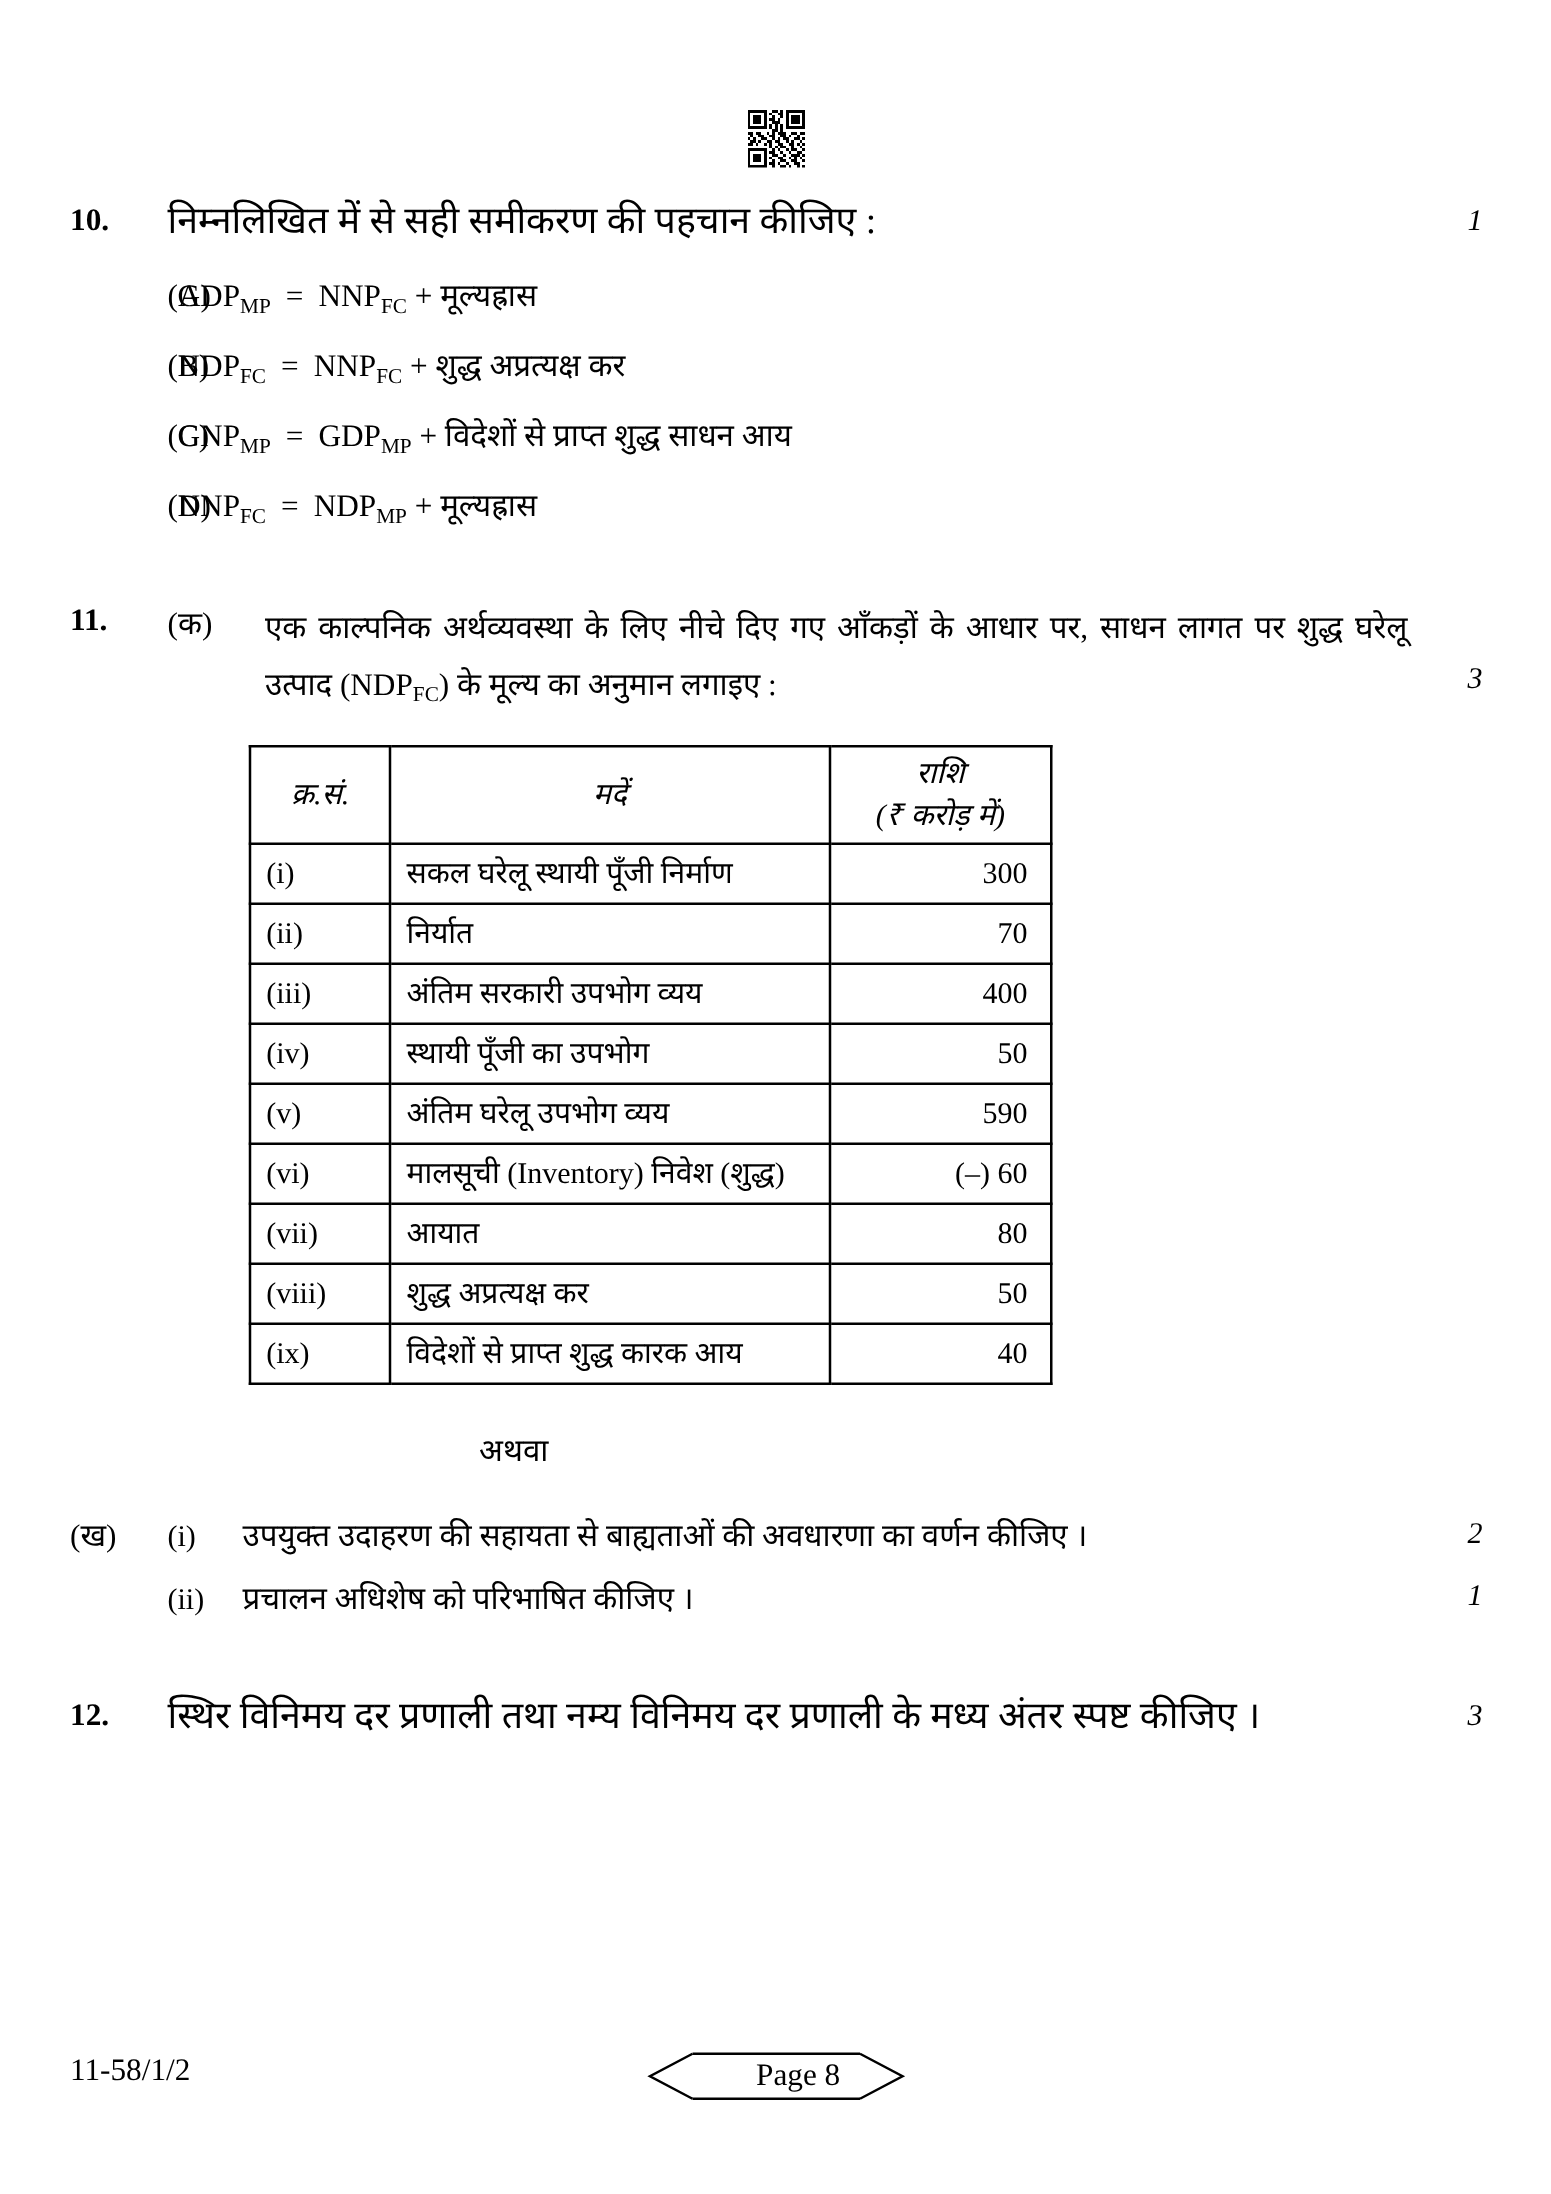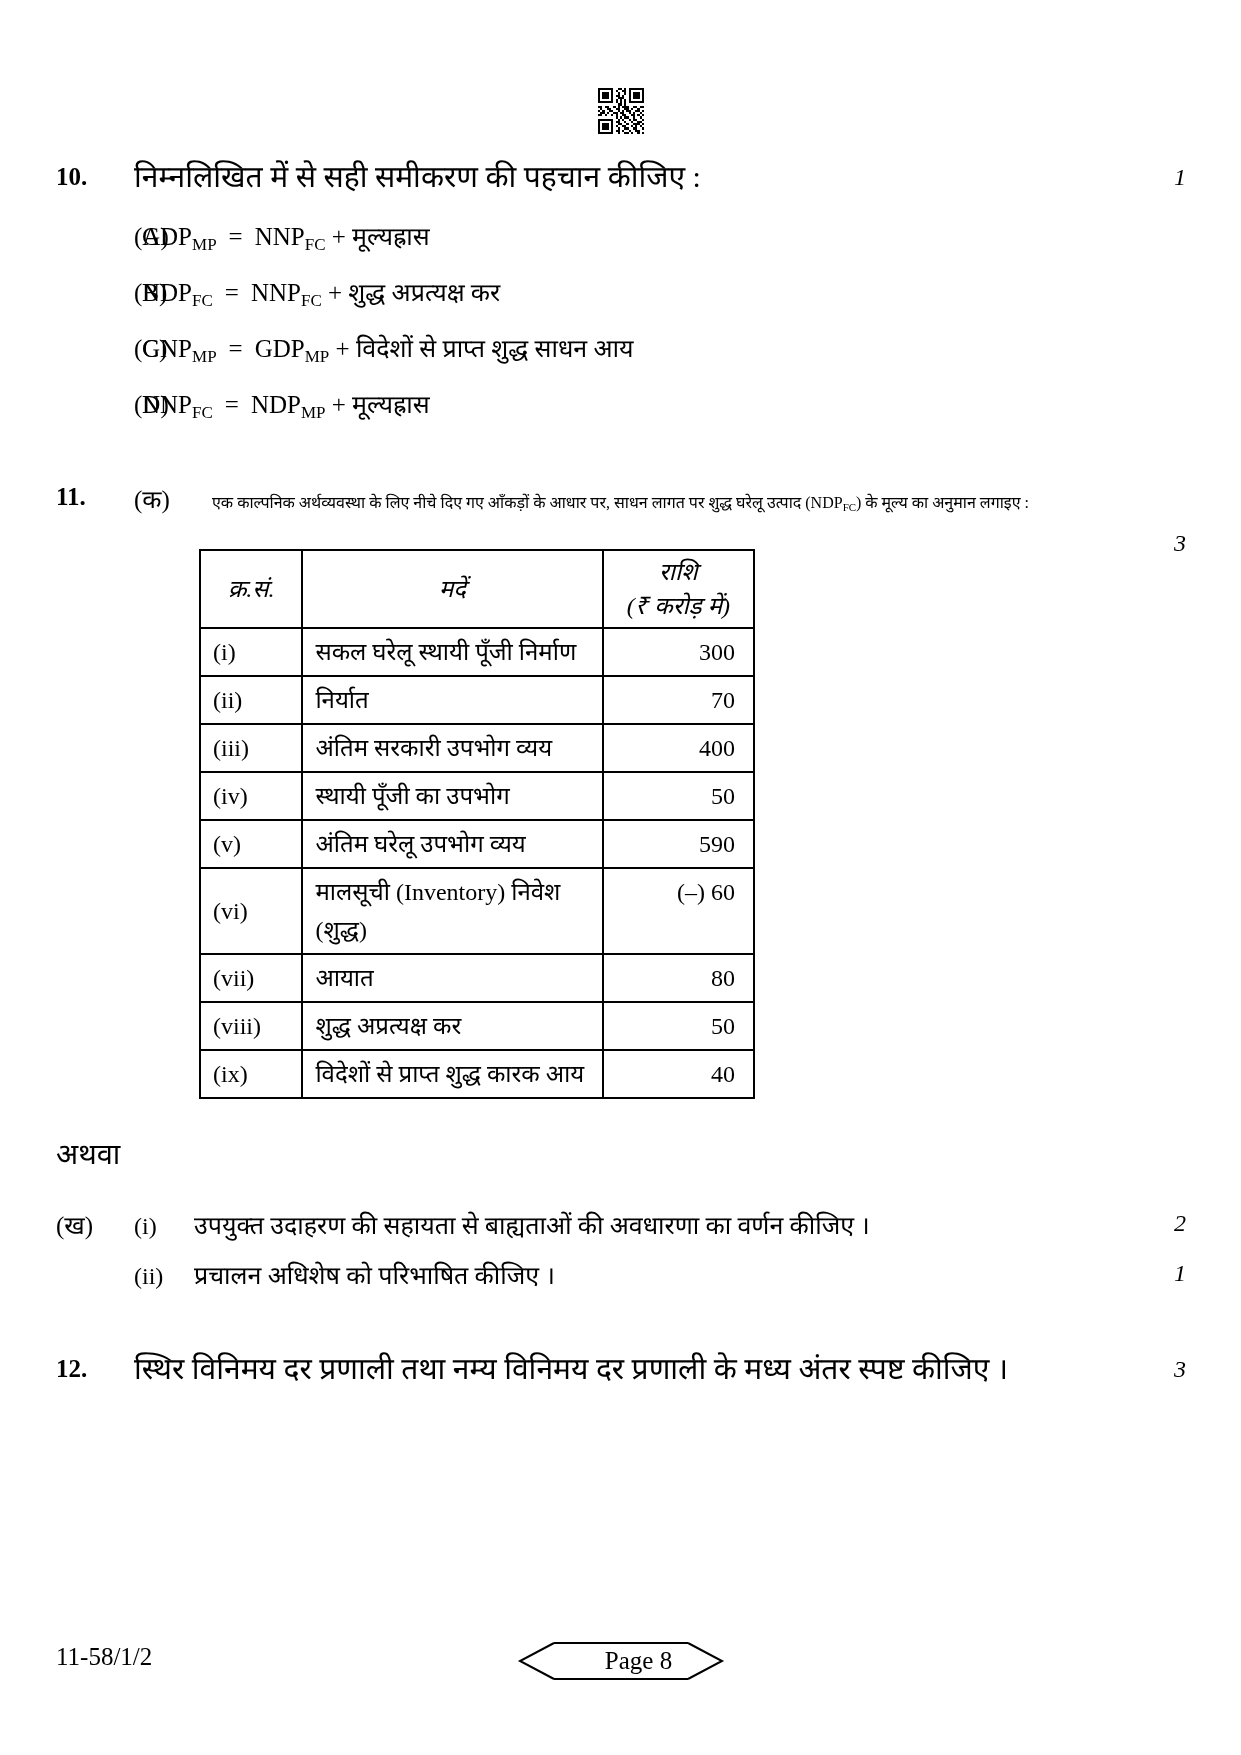--- a/index.html
+++ b/index.html
@@ -108,32 +108,32 @@
     margin-top: 60px;
   }
   .sub-label {
     width: 78px;
     flex: 0 0 78px;
     font-size: 25px;
     line-height: 40px;
   }
   .q11-text {
     flex: 1 1 auto;
-    font-size: 16px;
+    font-size: 25px;
     line-height: 46px;
     text-align: justify;
     text-align-last: left;
     padding-right: 60px;
   }
 
   
   table.data {
     border-collapse: collapse;
     margin: 22px 0 0 143px;
-    width: 556px;
+    width: 643px;
     font-size: 24px;
   }
   table.data th, table.data td {
     border: 2px solid #000;
     padding: 4px 8px;
     vertical-align: middle;
   }
   table.data th {
     font-weight: normal;
     font-style: italic;
@@ -143,21 +143,22 @@
   .col-sn { width: 98px; text-align: left; padding-left: 12px !important; }
   .col-item { width: 370px; text-align: left; padding-left: 12px !important; }
   .col-amt { width: 170px; text-align: right; padding-right: 18px !important; }
   td.col-sn, td.col-item { line-height: 38px; }
   td.col-amt { line-height: 38px; }
   .th-sn { width: 98px; }
   .th-item { width: 370px; }
   .th-amt { width: 170px; }
 
   .athava {
-    font-size: 29px;
+    text-align: center;
+    font-size: 25px;
     margin: 34px 0 0 0;
     padding-right: 420px;
   }
 
   .q11b {
     margin-top: 34px;
   }
   .q11b-row {
     display: flex;
     align-items: flex-start;

